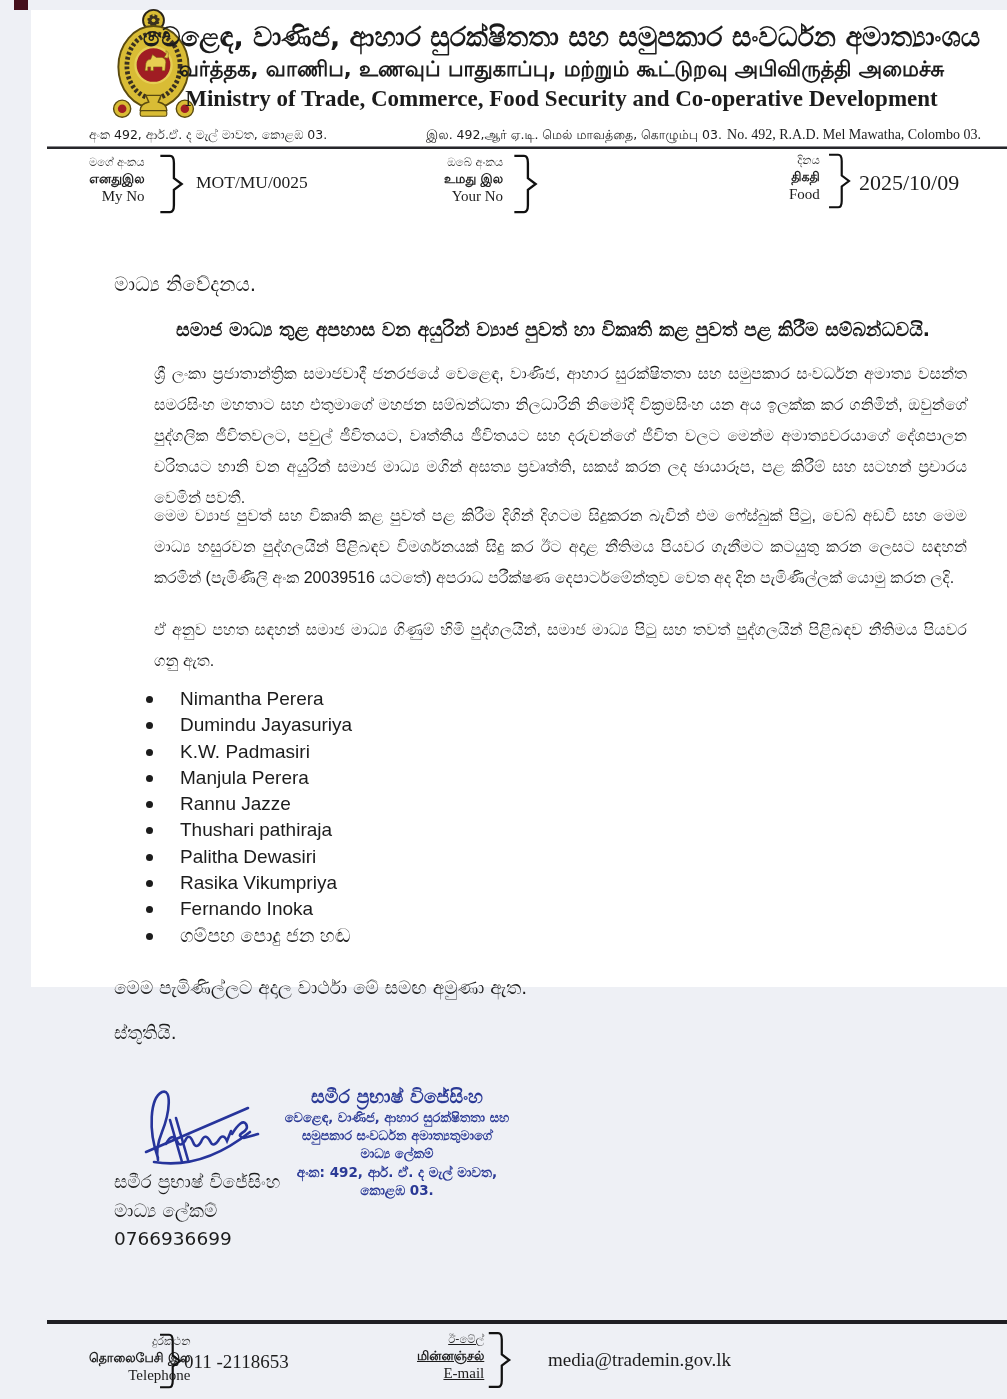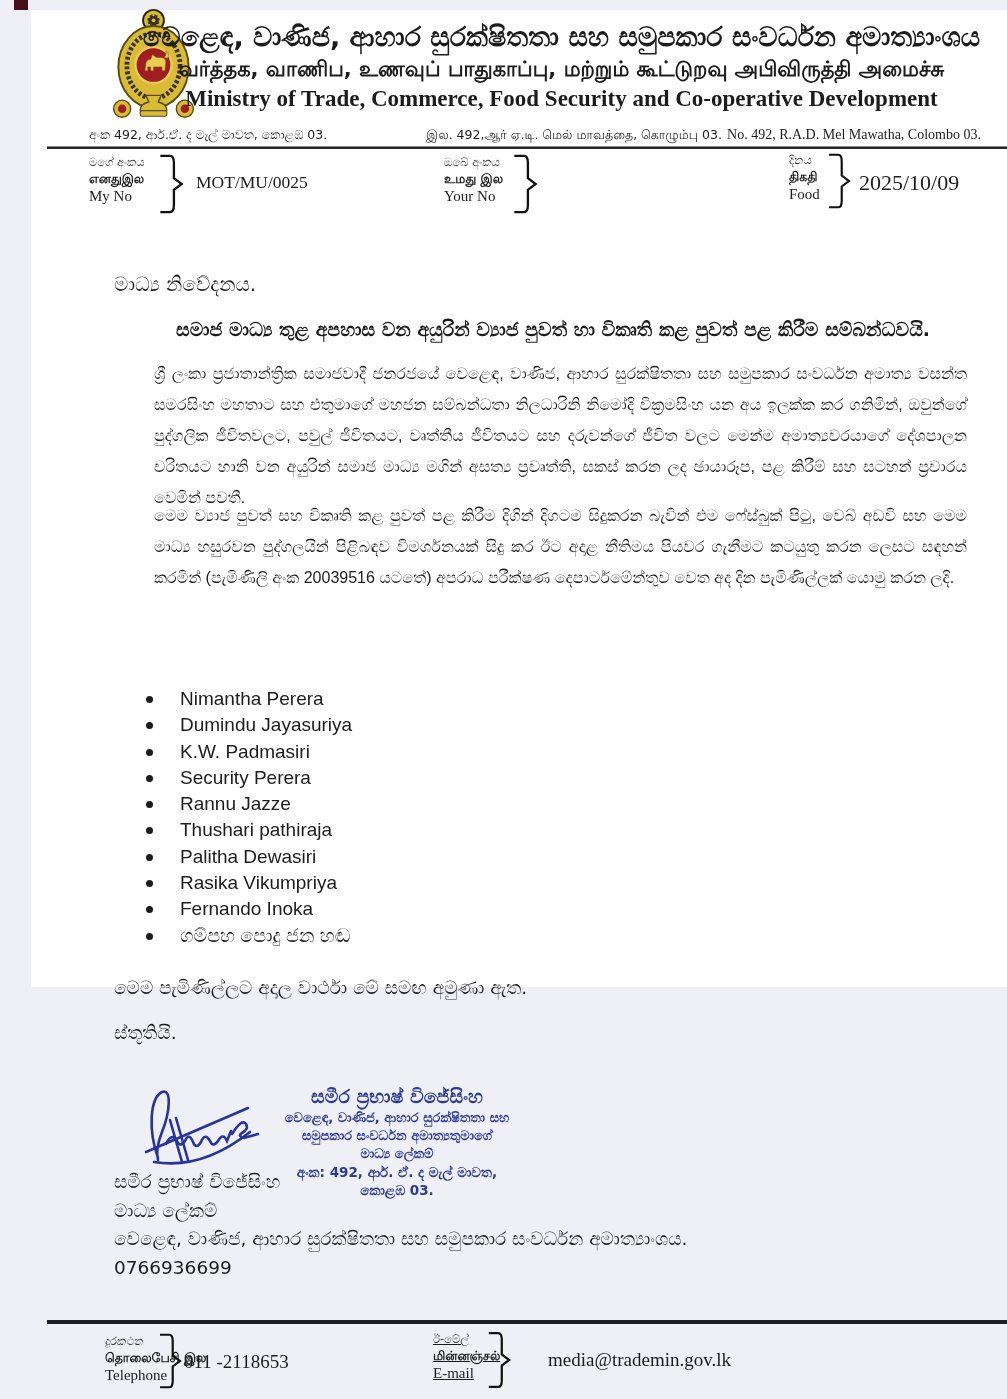--- a/index.html
+++ b/index.html
@@ -19,21 +19,21 @@
   .addr-row { position:absolute; left:0; right:0; top:127px; height:18px; font-size:13.5px;padding-left:22px; }
   .addr-si { position:absolute; left:75px; font-family:"DejaVu Sans", sans-serif; font-size:12.5px; }
   .addr-ta { position:absolute; left:560px; transform:translateX(-50%); font-family:"DejaVu Sans", sans-serif; font-size:12.5px; }
   .addr-en { position:absolute; right:40px; font-family:"Liberation Serif", serif; font-size:14px; }
 
   .rule-top { position:absolute; left:33px; right:0; top:146px; height:3px; background:#26262a; border-top:1px solid #8a8a8e; }
   .rule-bottom { position:absolute; left:33px; right:0; top:1320px; height:4px; background:#1f1f23; }
 
   
   .ref-group { position:absolute; }
-  .lbl { display:block; }
+  .lbl { display:block;text-align:right; }
   .lbl-si { font-family:"DejaVu Sans", sans-serif; font-size:11.5px; color:#333; line-height:15px; }
   .lbl-ta { font-family:"DejaVu Sans", sans-serif; font-size:12.5px; font-weight:bold; line-height:17px; }
   .lbl-en { font-family:"Liberation Serif", serif; font-size:15px; line-height:19px; }
   .bracket { position:absolute; }
   .ref-value { position:absolute; font-family:"Liberation Serif", serif; font-size:17.5px; white-space:nowrap; }
 
   
   .doc-type { position:absolute; left:100px; top:272px; font-size:20px; font-family:"DejaVu Sans", sans-serif; }
   .subject { position:absolute; left:162px; right:60px; top:318px; font-size:19px; font-weight:bold; font-family:"DejaVu Sans", sans-serif; }
   .para { position:absolute; left:100px; right:54px; text-align:justify; font-size:16px; line-height:31px; font-family:Liberation Sans, sans-serif;margin-left:40px; }
@@ -50,21 +50,21 @@
   
   .signature-svg { position:absolute; left:122px; top:1082px; width:140px; height:92px; }
   .stamp { position:absolute; left:258px; top:1084px; width:250px; text-align:center; color:#2b3a96; font-family:"DejaVu Sans", sans-serif; }
   .stamp .s1 { font-size:19px; font-weight:bold; line-height:25px; }
   .stamp .s2 { font-size:13px; font-weight:bold; line-height:18px; }
   .stamp .s3 { font-size:13.5px; font-weight:bold; line-height:18px; }
   .signer { position:absolute; left:100px; top:1168px; font-size:18.5px; line-height:28.5px; font-family:"DejaVu Sans", sans-serif; }
   .signer div { white-space:nowrap; }
 
   
-  .footer-group { position:absolute;margin-left:16px; }
+  .footer-group { position:absolute; }
   .footer-value { position:absolute; font-family:"Liberation Serif", serif; font-size:19px; white-space:nowrap; }
 </style>
 </head>
 <body>
 
 <div id="canvas">
   <div class="page"></div>
   <div class="corner-mark"></div>
 
   <svg class="emblem" viewBox="0 0 100 120">
@@ -137,26 +137,27 @@
   </div>
   <svg class="bracket" style="left:812px; top:152px;" width="26" height="58" viewBox="0 0 28 64">
     <path d="M3 3 H13 Q17 3 17 10 V26 L25 32 L17 38 V54 Q17 61 13 61 H3" fill="none" stroke="#111" stroke-width="2.4"></path>
   </svg>
   <span class="ref-value" style="left:845px; top:170px; font-size:22px;">2025/10/09</span>
 
   <div class="doc-type">මාධ්‍ය නිවේදනය.</div>
   <div class="subject">සමාජ මාධ්‍ය තුළ අපහාස වන අයුරින් ව්‍යාජ පුවත් හා විකෘති කළ පුවත් පළ කිරීම සම්බන්ධවයි.</div>
   <p class="para" id="para1">ශ්‍රී ලංකා ප්‍රජාතාන්ත්‍රික සමාජවාදී ජනරජයේ වෙළෙඳ, වාණිජ, ආහාර සුරක්ෂිතතා සහ සමුපකාර සංවර්ධන අමාත්‍ය වසන්ත සමරසිංහ මහතාට සහ එතුමාගේ මහජන සම්බන්ධතා නිලධාරිනි නිමෝදි වික්‍රමසිංහ යන අය ඉලක්ක කර ගනිමින්, ඔවුන්ගේ පුද්ගලික ජීවිතවලට, පවුල් ජීවිතයට, වෘත්තීය ජීවිතයට සහ දරුවන්ගේ ජීවිත වලට මෙන්ම අමාත්‍යවරයාගේ දේශපාලන චරිතයට හානි වන අයුරින් සමාජ මාධ්‍ය මගින් අසත්‍ය ප්‍රවෘත්ති, සකස් කරන ලද ඡායාරූප, පළ කිරීම් සහ සටහන් ප්‍රචාරය වෙමින් පවතී.</p>
   <p class="para" id="para2">මෙම ව්‍යාජ පුවත් සහ විකෘති කළ පුවත් පළ කිරීම දිගින් දිගටම සිදුකරන බැවින් එම ෆේස්බුක් පිටු, වෙබ් අඩවි සහ මෙම මාධ්‍ය හසුරවන පුද්ගලයින් පිළිබඳව විමර්ශනයක් සිදු කර  ඊට අදාළ නීතිමය පියවර ගැනීමට කටයුතු කරන ලෙසට සඳහන් කරමින් (පැමිණිලි අංක 20039516 යටතේ) අපරාධ පරීක්ෂණ දෙපාර්ටමේන්තුව වෙත අද දින පැමිණිල්ලක් යොමු කරන ලදි.</p>
+  <p class="para" id="para3">ඒ අනුව පහත සඳහන් සමාජ මාධ්‍ය ගිණුම් හිමි පුද්ගලයින්, සමාජ මාධ්‍ය පිටු සහ තවත් පුද්ගලයින් පිළිබඳව නීතිමය පියවර ගනු ඇත.</p>
 
   <ul class="names">
     <li>Nimantha Perera</li>
     <li>Dumindu Jayasuriya</li>
     <li>K.W. Padmasiri</li>
-    <li>Security Perera</li>
+    <li>Manjula Perera</li>
     <li>Rannu Jazze</li>
     <li>Thushari pathiraja</li>
     <li>Palitha Dewasiri</li>
     <li>Rasika Vikumpriya</li>
     <li>Fernando Inoka</li>
     <li>ගම්පහ පොදු ජන හඬ</li>
   </ul>
 
   <div class="closing">මෙම පැමිණිල්ලට අදාල වාර්ථා මේ සමඟ අමුණා ඇත.</div>
   <div class="thanks">ස්තූතියි.</div>
@@ -178,21 +179,20 @@
     <div class="s2">වෙළෙඳ, වාණිජ, ආහාර සුරක්ෂිතතා සහ</div>
     <div class="s2">සමුපකාර සංවර්ධන අමාත්‍යතුමාගේ</div>
     <div class="s2">මාධ්‍ය ලේකම්</div>
     <div class="s3">අංක: 492, ආර්. ඒ. ද මැල් මාවත,</div>
     <div class="s3">කොළඹ 03.</div>
   </div>
 
   <div class="signer">
     <div>සමීර ප්‍රභාෂ් විජේසිංහ</div>
     <div>මාධ්‍ය ලේකම්</div>
-    <div>වෙළෙඳ, වාණිජ, ආහාර සුරක්ෂිතතා සහ සමුපකාර සංවර්ධන අමාත්‍යාංශය.</div>
     <div>0766936699</div>
   </div>
 
   <div class="rule-bottom"></div>
 
   <div class="footer-group" style="left:75px; top:1334px;">
     <span class="lbl lbl-si">දුරකථන</span>
     <span class="lbl lbl-ta">தொலைபேசி இல</span>
     <span class="lbl lbl-en">Telephone</span>
   </div>

